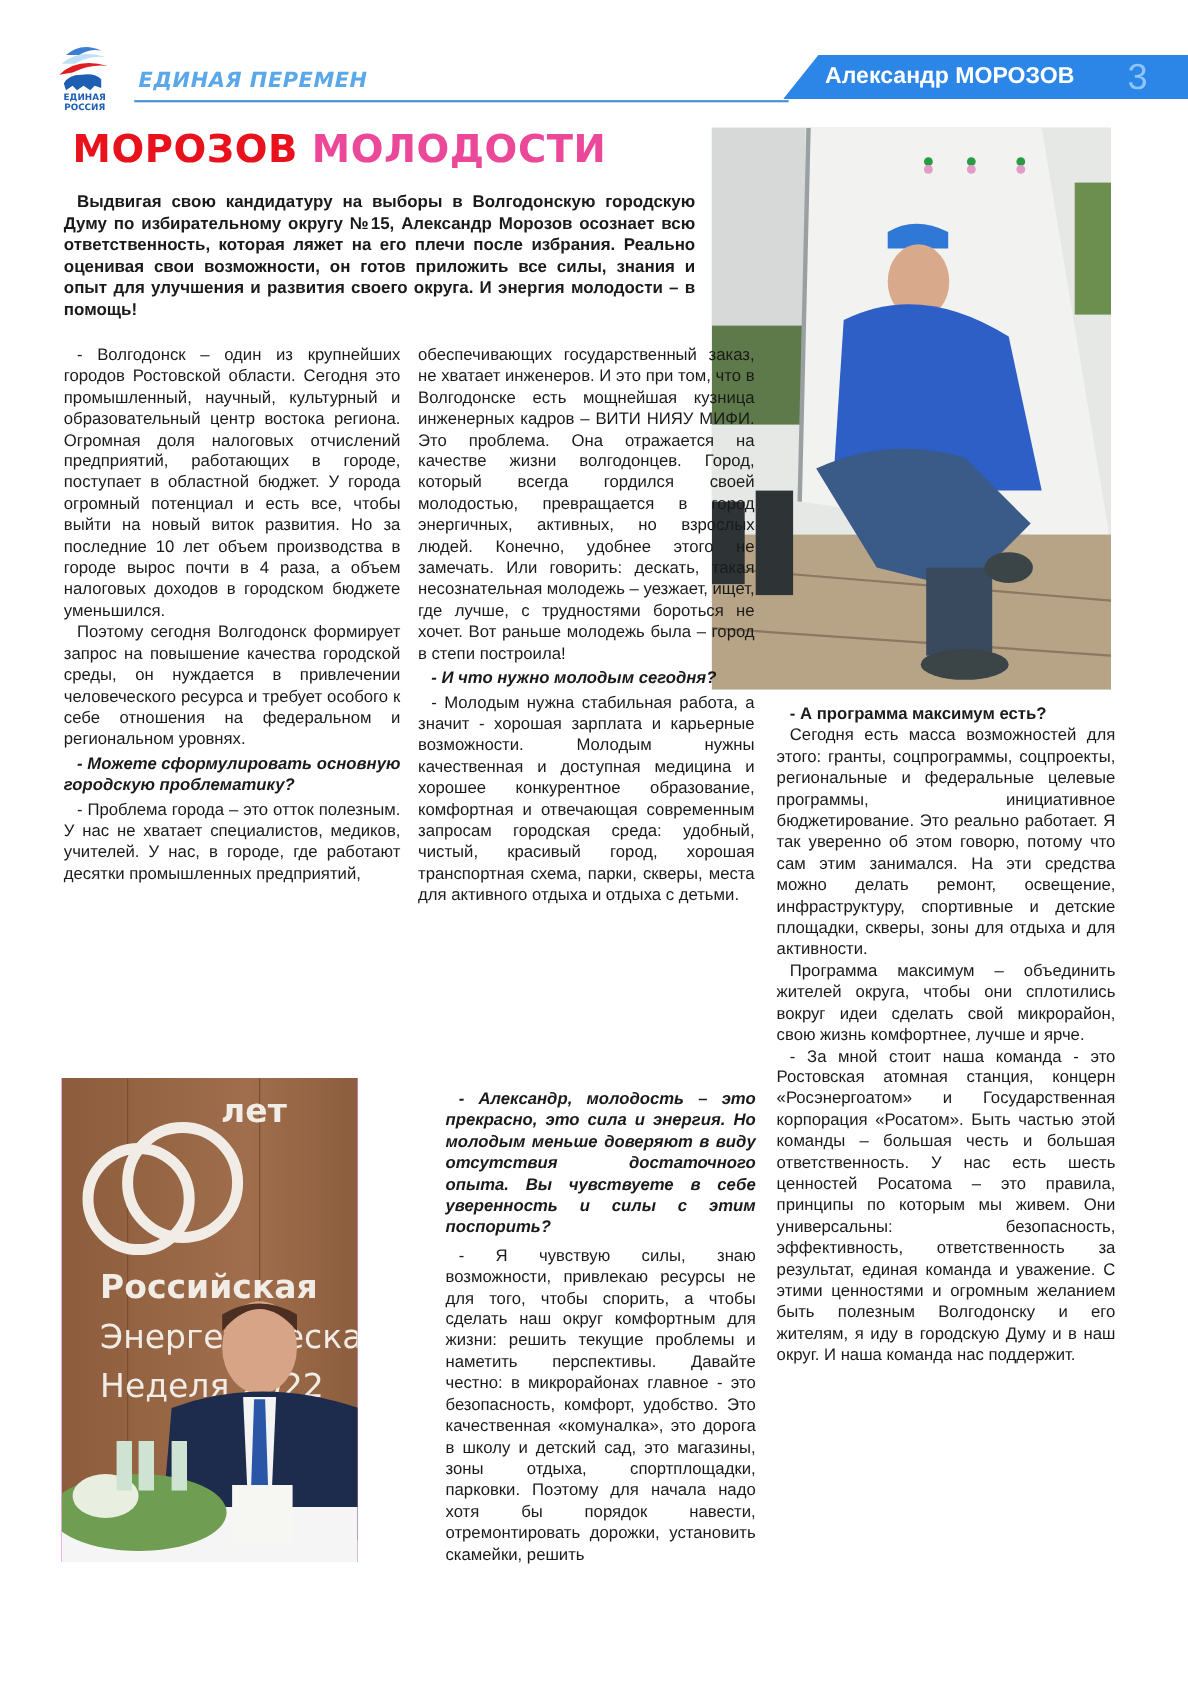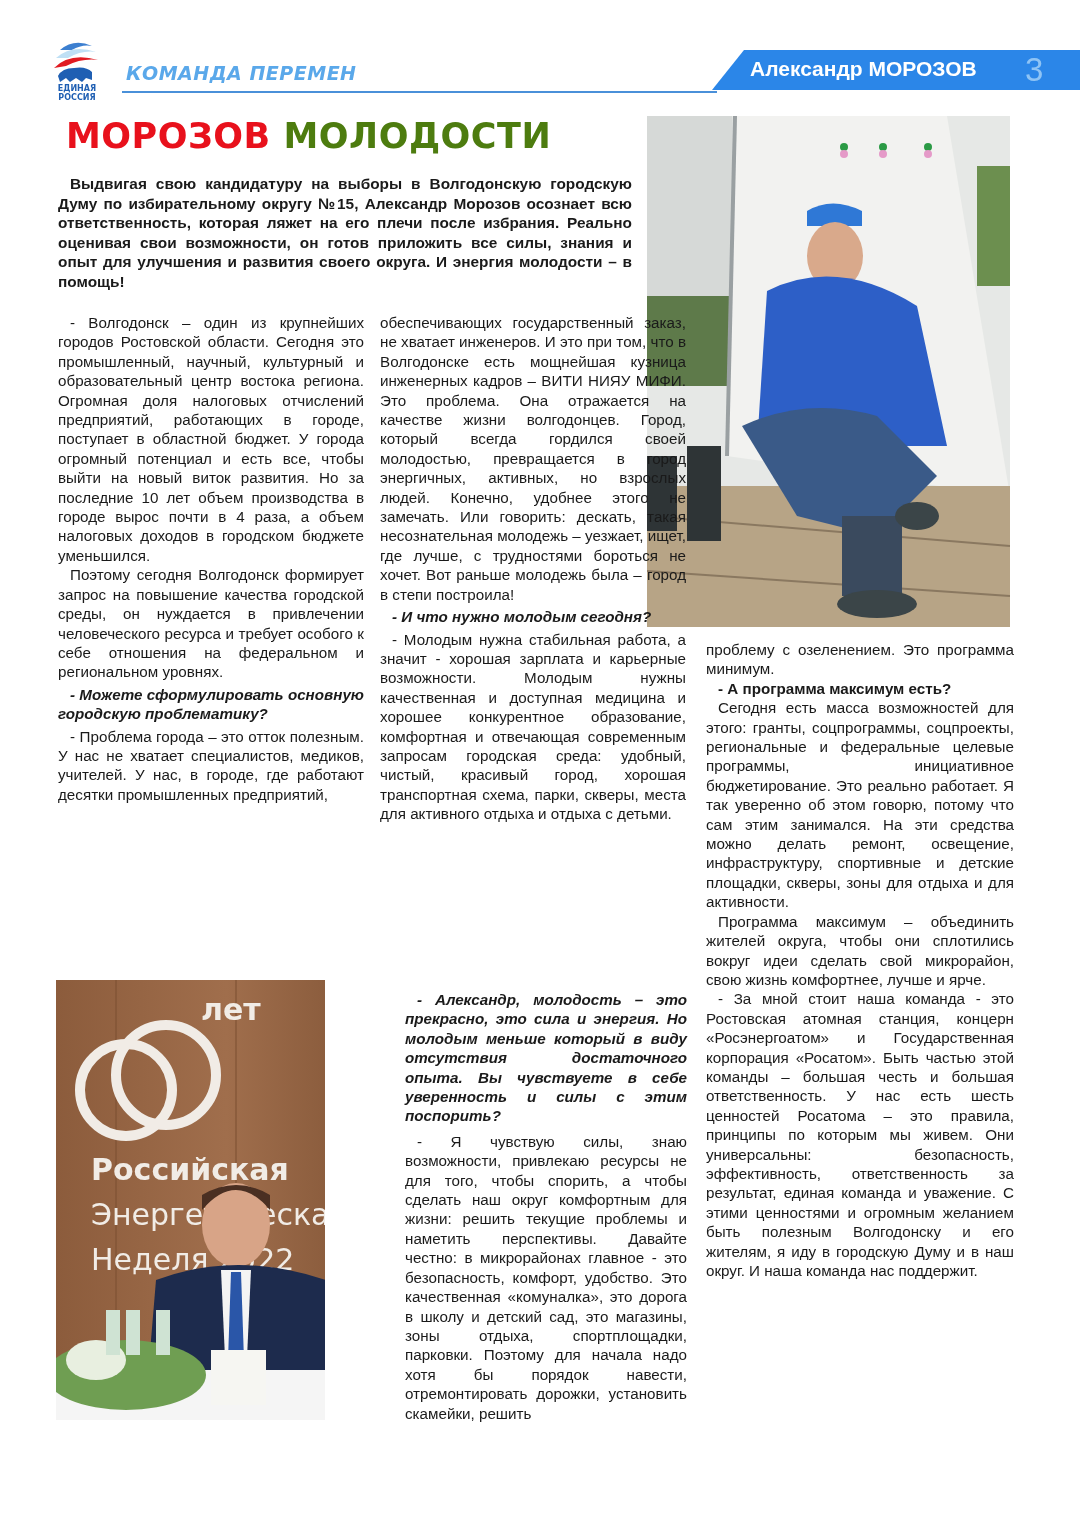--- a/index.html
+++ b/index.html
@@ -15,21 +15,21 @@
   .name-band { left: 712px; top: 50px; width: 368px; height: 40px; background: #2b86e8;
                clip-path: polygon(32px 0, 100% 0, 100% 100%, 0 100%); }
   .name-text { left: 750px; top: 57px; font-size: 21px; font-weight: bold; color: #ffffff;
                font-family: "Liberation Sans", sans-serif; }
   .page-num { left: 1025px; top: 51px; font-size: 33px; color: #8fc4f5; font-family: "Liberation Sans", sans-serif; }
 
   
   .headline { left: 66px; top: 116px; font-size: 35px; font-weight: bold; letter-spacing: 0.5px;
               font-family: "DejaVu Sans", sans-serif; }
   .headline .red { color: #e8111c; }
-  .headline .blue { color: #4d7c0f; }
+  .headline .blue { color: #ec4899; }
 
   
   .lead { left: 58px; top: 174px; width: 574px; font-size: 15.4px; font-weight: bold; line-height: 19.5px;
           text-align: justify; text-indent: 12px; font-family: "Liberation Sans", sans-serif; }
 
   
   .col { font-family: "Liberation Sans", sans-serif; font-size: 15.2px; line-height: 19.4px; text-align: justify; }
   .col p { margin: 0; text-indent: 12px; }
   .col p.q { font-weight: bold; font-style: italic; }
   .col p.qb { font-weight: bold; }
@@ -49,21 +49,21 @@
 <div class="abs logo">
   <svg width="50" height="66" viewBox="0 0 50 66">
     <path d="M8 14 Q22 2 40 10 Q30 8 20 14 Z" fill="#3c7fd0"></path>
     <path d="M4 22 Q20 8 44 16 Q30 14 16 22 Z" fill="#bfe0f5"></path>
     <path d="M2 32 Q18 16 46 24 Q30 22 14 30 Z" fill="#e11b22"></path>
     <path d="M6 40 Q10 32 22 32 Q34 30 40 36 L40 44 L34 42 L30 46 L24 42 L18 46 L14 42 L8 46 Z" fill="#1f5fb3"></path>
     <text x="25" y="55" font-size="8" font-weight="bold" text-anchor="middle" fill="#1f5fb3" font-family="DejaVu Sans, sans-serif">ЕДИНАЯ</text>
     <text x="25" y="64" font-size="8" font-weight="bold" text-anchor="middle" fill="#1f5fb3" font-family="DejaVu Sans, sans-serif">РОССИЯ</text>
   </svg>
 </div>
-<div class="abs section-title">КОМАНДА ПЕРЕМЕН</div>
+<div class="abs section-title">ЕДИНАЯ ПЕРЕМЕН</div>
 <div class="abs header-line"></div>
 <div class="abs name-band"></div>
 <div class="abs name-text">Александр МОРОЗОВ</div>
 <div class="abs page-num">3</div>
 
 <div class="abs headline">
   <span class="red">МОРОЗОВ</span>
   <span class="blue">МОЛОДОСТИ</span>
 </div>
 
@@ -141,23 +141,22 @@
   <p style="margin-top:3px">- Проблема города – это отток полезным. У нас не хватает специалистов, медиков, учителей. У нас, в городе, где работают десятки промышленных предприятий,</p>
 </div>
 
 <div class="abs col col2">
   <p style="text-indent:0">обеспечивающих государственный заказ, не хватает инженеров. И это при том, что в Волгодонске есть мощнейшая кузница инженерных кадров – ВИТИ НИЯУ МИФИ. Это проблема. Она отражается на качестве жизни волгодонцев. Город, который всегда гордился своей молодостью, превращается в город энергичных, активных, но взрослых людей. Конечно, удобнее этого не замечать. Или говорить: дескать, такая несознательная молодежь – уезжает, ищет, где лучше, с трудностями бороться не хочет. Вот раньше молодежь была – город в степи построила!</p>
   <p class="q" style="margin-top:3px">- И что нужно молодым сегодня?</p>
   <p style="margin-top:3px">- Молодым нужна стабильная работа, а значит - хорошая зарплата и карьерные возможности. Молодым нужны качественная и доступная медицина и хорошее конкурентное образование, комфортная и отвечающая современным запросам городская среда: удобный, чистый, красивый город, хорошая транспортная схема, парки, скверы, места для активного отдыха и отдыха с детьми.</p>
 </div>
 
 <div class="abs col col2b">
-  <p class="q">- Александр, молодость – это прекрасно, это сила и энергия. Но молодым меньше который в виду отсутствия достаточного опыта. Вы чувствуете в себе уверенность и силы с этим поспорить?</p>
+  <p class="q">- Александр, молодость – это прекрасно, это сила и энергия. Но молодым меньше доверяют в виду отсутствия достаточного опыта. Вы чувствуете в себе уверенность и силы с этим поспорить?</p>
   <p style="margin-top:6px">- Я чувствую силы, знаю возможности, привлекаю ресурсы не для того, чтобы спорить, а чтобы сделать наш округ комфортным для жизни: решить текущие проблемы и наметить перспективы. Давайте честно: в микрорайонах главное - это безопасность, комфорт, удобство. Это качественная «комуналка», это дорога в школу и детский сад, это магазины, зоны отдыха, спортплощадки, парковки. Поэтому для начала надо хотя бы порядок навести, отремонтировать дорожки, установить скамейки, решить</p>
 </div>
 
 <div class="abs col col3">
-  <p style="text-indent:0">проблему с озеленением. Это программа минимум.</p>
   <p class="qb">- А программа максимум есть?</p>
   <p>Сегодня есть масса возможностей для этого: гранты, соцпрограммы, соцпроекты, региональные и федеральные целевые программы, инициативное бюджетирование. Это реально работает. Я так уверенно об этом говорю, потому что сам этим занимался. На эти средства можно делать ремонт, освещение, инфраструктуру, спортивные и детские площадки, скверы, зоны для отдыха и для активности.</p>
   <p>Программа максимум – объединить жителей округа, чтобы они сплотились вокруг идеи сделать свой микрорайон, свою жизнь комфортнее, лучше и ярче.</p>
   <p>- За мной стоит наша команда - это Ростовская атомная станция, концерн «Росэнергоатом» и Государственная корпорация «Росатом». Быть частью этой команды – большая честь и большая ответственность. У нас есть шесть ценностей Росатома – это правила, принципы по которым мы живем. Они универсальны: безопасность, эффективность, ответственность за результат, единая команда и уважение. С этими ценностями и огромным желанием быть полезным Волгодонску и его жителям, я иду в городскую Думу и в наш округ. И наша команда нас поддержит.</p>
 </div>
 
 </body></html>

